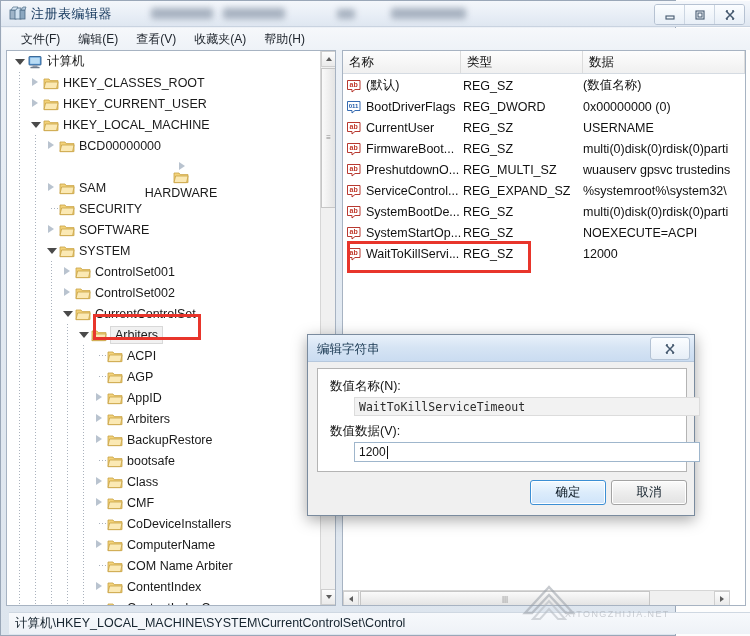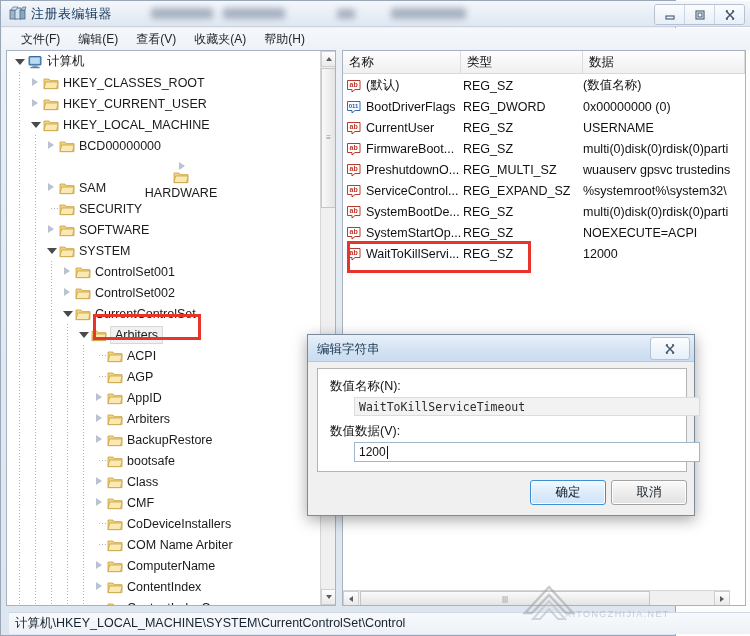--- a/index.html
+++ b/index.html
@@ -767,46 +767,46 @@
               </div>
               <span class="tlabel">CoDeviceInstallers</span>
             </div>
             <div class="tnode" style="padding-left: 86px;">
               <div class="dotline" style="left: 12px;"></div>
               <div class="dotline" style="left: 28px;"></div>
               <div class="dotline" style="left: 44px;"></div>
               <div class="dotline" style="left: 60px;"></div>
               <div class="dotline" style="left: 76px;"></div>
               <div class="tw">
+                <div class="arrow-hollow"></div>
+              </div>
+              <div class="folder">
+                <svg width="16" height="14" viewBox="0 0 16 14">
+                  <path d="M1 3 L6 3 L7.2 4.6 L15 4.6 L15 12.6 L1 12.6 Z" fill="#f3d27a" stroke="#c8a244" stroke-width="0.8"></path>
+                  <path d="M2.6 6 L15 6 L13.6 12.6 L1 12.6 Z" fill="#fbe9b4" stroke="#c8a244" stroke-width="0.8"></path>
+                </svg>
+              </div>
+              <span class="tlabel">ComputerName</span>
+            </div>
+            <div class="tnode" style="padding-left: 86px;">
+              <div class="dotline" style="left: 12px;"></div>
+              <div class="dotline" style="left: 28px;"></div>
+              <div class="dotline" style="left: 44px;"></div>
+              <div class="dotline" style="left: 60px;"></div>
+              <div class="dotline" style="left: 76px;"></div>
+              <div class="tw">
                 <div class="dothz"></div>
               </div>
               <div class="folder">
                 <svg width="16" height="14" viewBox="0 0 16 14">
                   <path d="M1 3 L6 3 L7.2 4.6 L15 4.6 L15 12.6 L1 12.6 Z" fill="#f3d27a" stroke="#c8a244" stroke-width="0.8"></path>
                   <path d="M2.6 6 L15 6 L13.6 12.6 L1 12.6 Z" fill="#fbe9b4" stroke="#c8a244" stroke-width="0.8"></path>
                 </svg>
               </div>
               <span class="tlabel">COM Name Arbiter</span>
-            </div>
-            <div class="tnode" style="padding-left: 86px;">
-              <div class="dotline" style="left: 12px;"></div>
-              <div class="dotline" style="left: 28px;"></div>
-              <div class="dotline" style="left: 44px;"></div>
-              <div class="dotline" style="left: 60px;"></div>
-              <div class="dotline" style="left: 76px;"></div>
-              <div class="tw">
-                <div class="arrow-hollow"></div>
-              </div>
-              <div class="folder">
-                <svg width="16" height="14" viewBox="0 0 16 14">
-                  <path d="M1 3 L6 3 L7.2 4.6 L15 4.6 L15 12.6 L1 12.6 Z" fill="#f3d27a" stroke="#c8a244" stroke-width="0.8"></path>
-                  <path d="M2.6 6 L15 6 L13.6 12.6 L1 12.6 Z" fill="#fbe9b4" stroke="#c8a244" stroke-width="0.8"></path>
-                </svg>
-              </div>
-              <span class="tlabel">ComputerName</span>
             </div>
             <div class="tnode" style="padding-left: 86px;">
               <div class="dotline" style="left: 12px;"></div>
               <div class="dotline" style="left: 28px;"></div>
               <div class="dotline" style="left: 44px;"></div>
               <div class="dotline" style="left: 60px;"></div>
               <div class="dotline" style="left: 76px;"></div>
               <div class="tw">
                 <div class="arrow-hollow"></div>
               </div>

